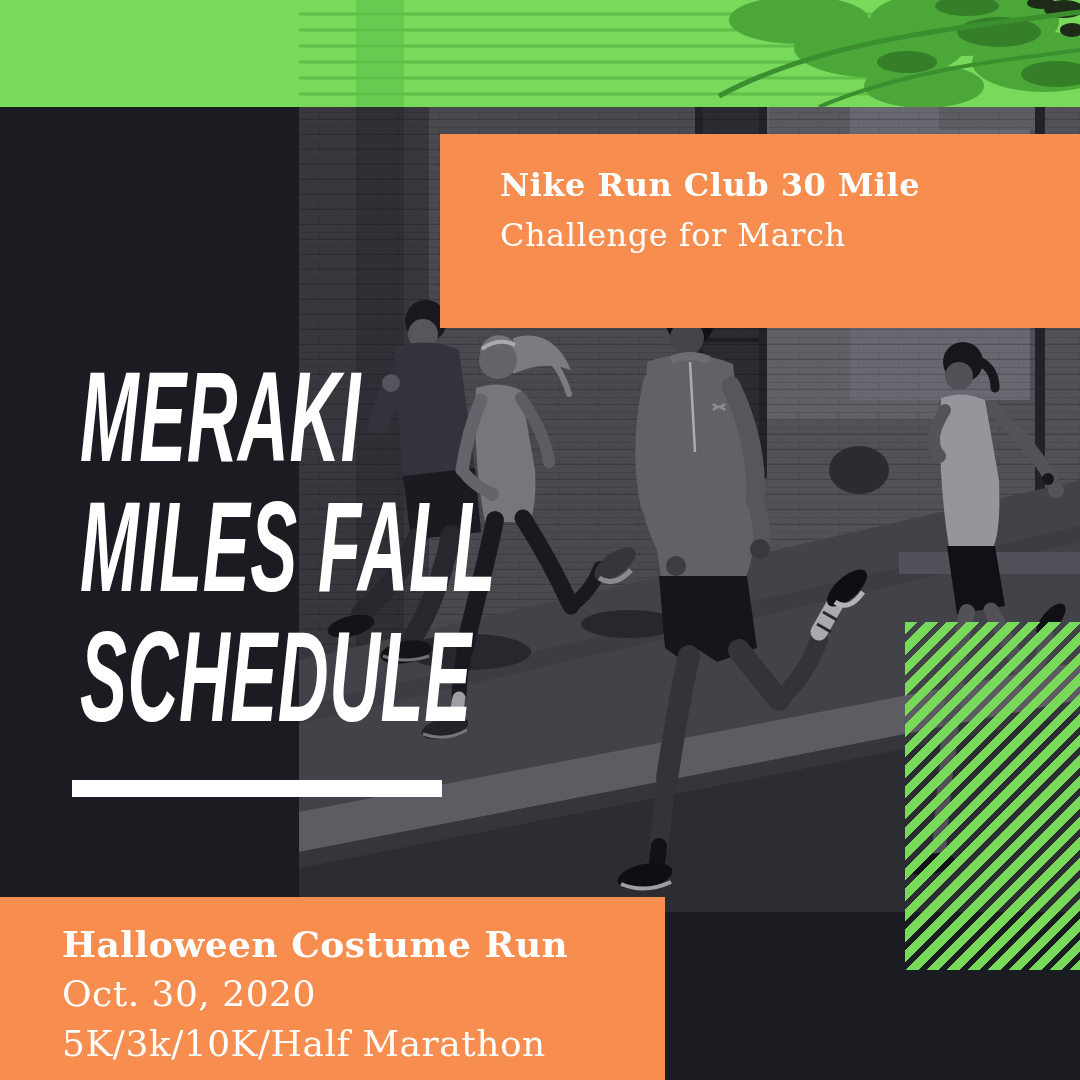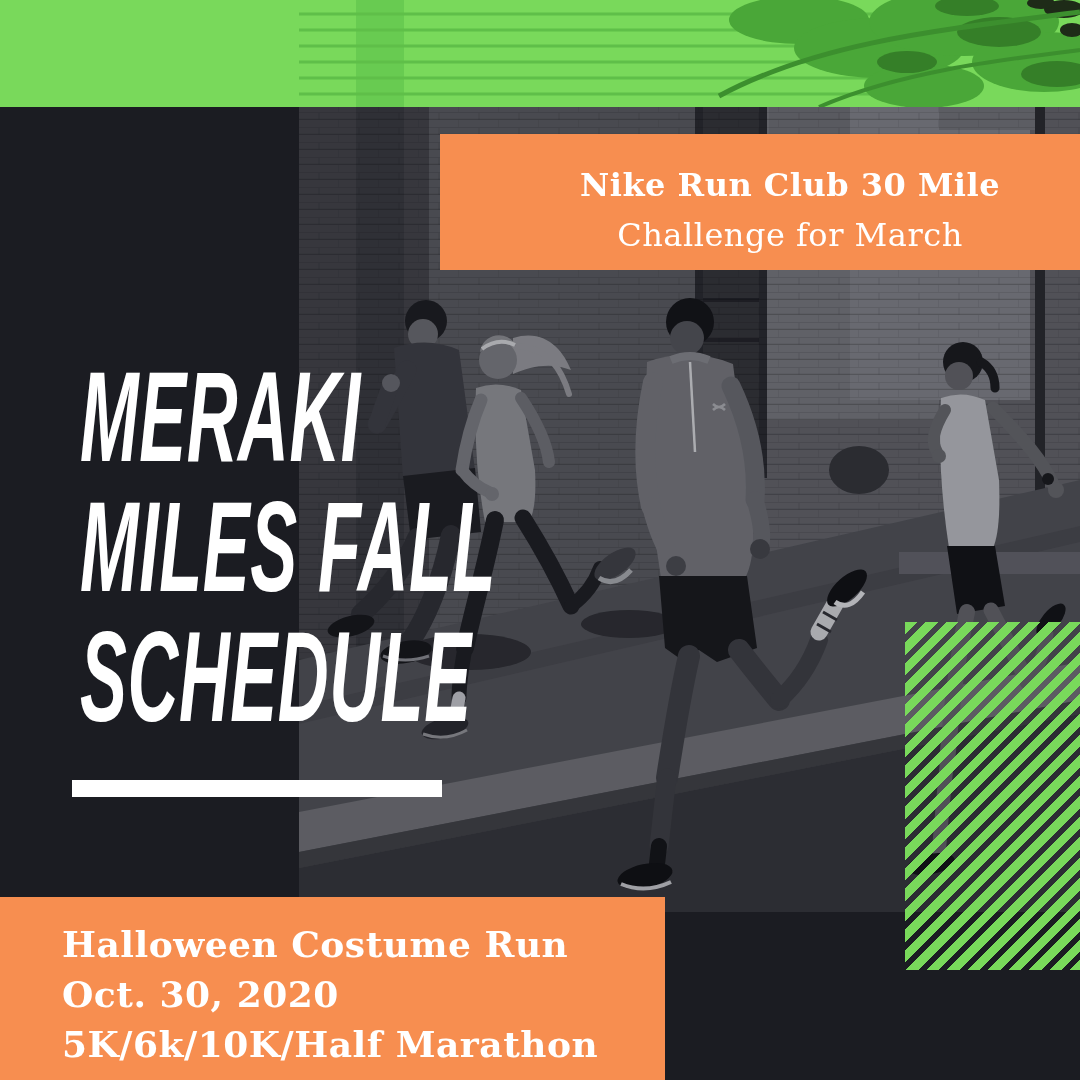--- a/index.html
+++ b/index.html
@@ -18,42 +18,42 @@
   .photo{position:absolute;left:299px;top:0;width:781px;height:912px;}
   .photo svg{display:block;width:100%;height:100%;}
   .green-left{position:absolute;left:0;top:0;width:299px;height:107px;background:var(--green);}
   .green-right{position:absolute;left:299px;top:0;width:781px;height:107px;background:var(--green);}
   .green-right svg{display:block;width:100%;height:100%;}
   .stripes{
     position:absolute;left:905px;top:622px;width:175px;height:348px;
     background:repeating-linear-gradient(135deg,var(--green) 0 9px,transparent 9px 14.5px);
   }
   .top-banner{
-    position:absolute;left:440px;top:134px;width:640px;height:136px;
+    position:absolute;left:440px;top:134px;width:640px;height:194px;
     background:var(--orange);box-sizing:border-box;
-    padding:26px 0 0 60px;color:var(--text-white);line-height:50px;text-align:center;
+    padding:26px 0 0 60px;color:var(--text-white);line-height:50px;
   }
   .top-banner .headline{display:block;font-weight:700;font-size:32px;letter-spacing:.5px;}
   .top-banner .subline{display:block;font-weight:400;font-size:32px;letter-spacing:.5px;}
   .title{
     position:absolute;left:80px;top:352px;margin:0;color:var(--text-white);
     font-family:"Liberation Sans","DejaVu Sans",sans-serif;
     font-weight:700;font-style:italic;font-size:128px;line-height:130px;
     letter-spacing:1px;white-space:nowrap;text-transform:uppercase;
     transform:scaleX(0.55);transform-origin:left top;
   }
   .title span{display:block;}
   .white-bar{position:absolute;left:72px;top:780px;width:370px;height:17px;background:var(--text-white);}
   .bottom-banner{
     position:absolute;left:0;top:897px;width:665px;height:183px;
     background:var(--orange);box-sizing:border-box;
     padding:22px 0 0 62px;color:var(--text-white);line-height:50px;
   }
   .bottom-banner .headline{display:block;font-weight:700;font-size:36px;letter-spacing:.5px;}
-  .bottom-banner .line{display:block;font-weight:700;font-size:36px;letter-spacing:.5px;}
+  .bottom-banner .line{display:block;font-weight:400;font-size:36px;letter-spacing:.5px;}
 </style>
 </head>
 <body>
 
 <div class="canvas">
 
   <div class="photo">
     <svg viewBox="0 0 781 912" preserveAspectRatio="none" role="img" aria-label="Four runners jogging along a city sidewalk past brick walls (dark black-and-white photo)">
       <defs>
         <pattern id="brickrows" width="40" height="15" patternUnits="userSpaceOnUse">
@@ -225,16 +225,16 @@
     <span>MERAKI</span>
     <span>MILES FALL</span>
     <span>SCHEDULE</span>
   </h1>
 
   <div class="white-bar"></div>
 
   <div class="bottom-banner">
     <span class="headline">Halloween Costume Run</span>
     <span class="line">Oct. 30, 2020</span>
-    <span class="line">5K/6k/10K/Half Marathon</span>
+    <span class="line">5K/3k/10K/Half Marathon</span>
   </div>
 
 </div>
 
 </body></html>

